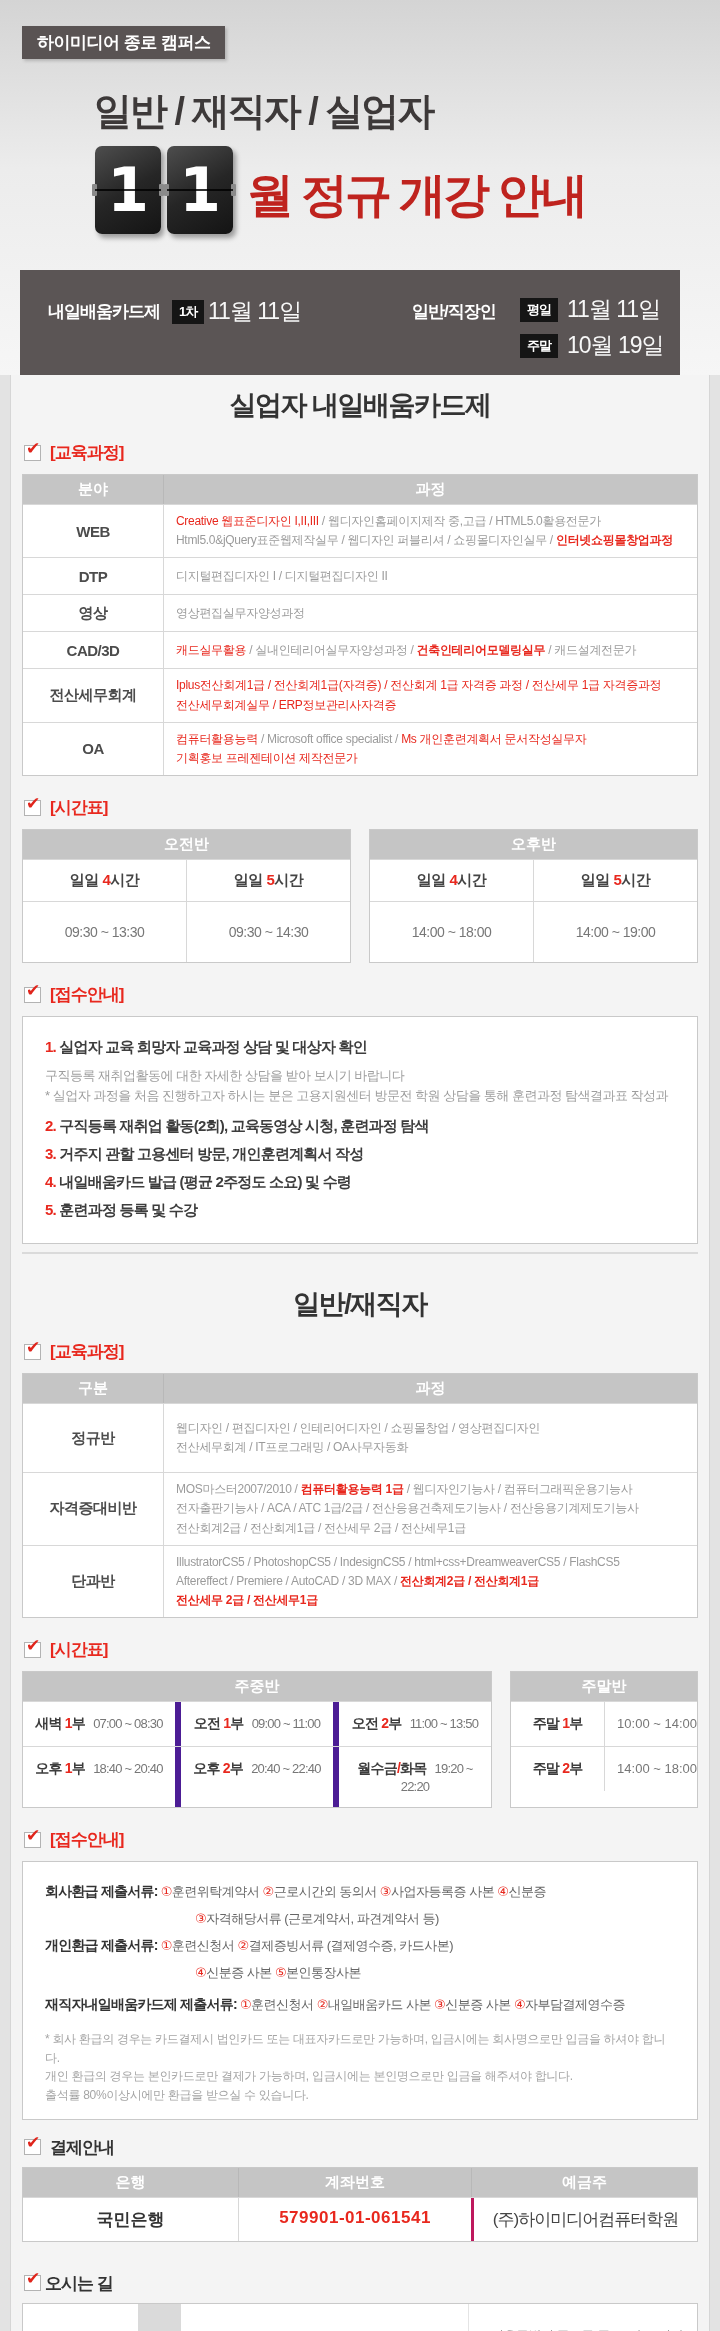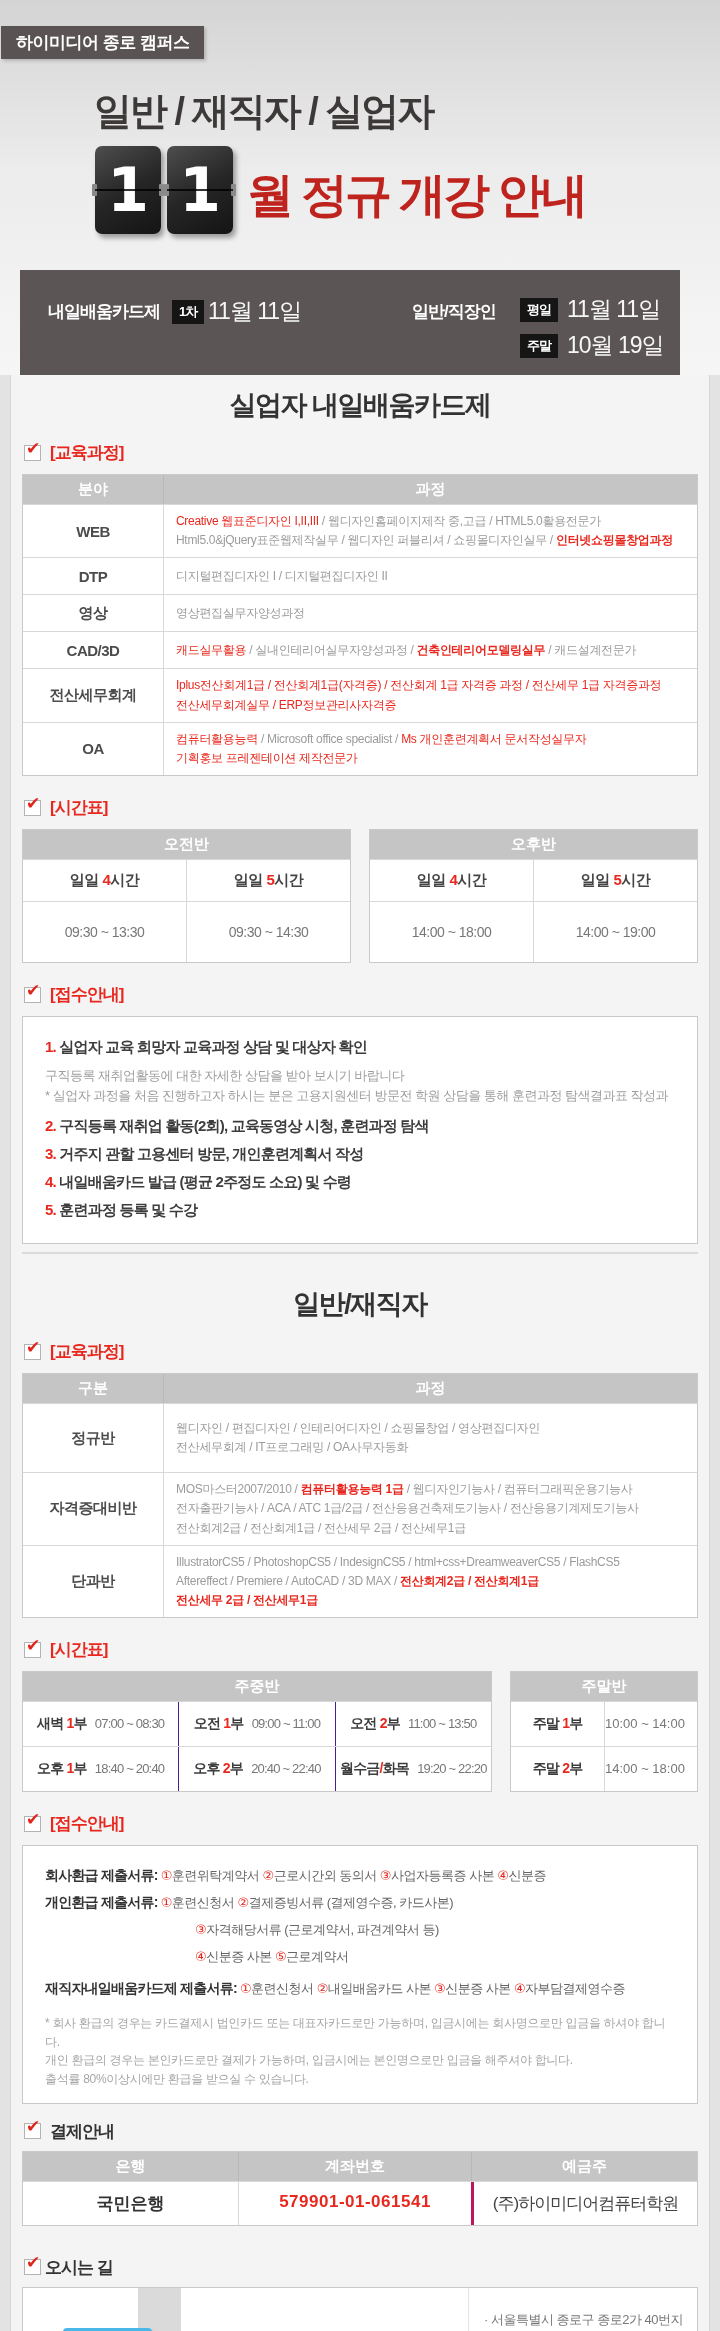--- a/index.html
+++ b/index.html
@@ -4,21 +4,21 @@
 <style>
   html,body{margin:0;padding:0;}
   body{width:720px;height:2331px;position:relative;background:#e3e3e3;
        font-family:"Liberation Sans","DejaVu Sans",sans-serif;-webkit-font-smoothing:antialiased;}
   .c-red{color:#e8281e;}
   .c-redb{color:#e8281e;font-weight:bold;}
 
   
   .top{position:absolute;top:0;left:0;width:720px;height:375px;
        background:linear-gradient(180deg,#d4d4d4 0%,#ececec 45%,#f6f6f6 100%);}
-  .campus-badge{position:absolute;left:1px;top:26px;background:#595353;color:#fff;
+  .campus-badge{position:absolute;left:22px;top:26px;background:#595353;color:#fff;
        font-size:17px;font-weight:bold;padding:5px 15px;letter-spacing:-0.5px;
        box-shadow:2px 2px 3px rgba(0,0,0,.18);}
   .audience{position:absolute;left:94px;top:86px;font-size:38px;font-weight:bold;
        color:#3d3939;letter-spacing:-2px;}
   .clock{position:absolute;left:95px;top:146px;display:flex;gap:6px;}
   .flip{width:66px;height:88px;border-radius:7px;position:relative;
        background:linear-gradient(150deg,#4e4e4e 0%,#262626 50%,#141414 100%);
        box-shadow:3px 4px 5px rgba(0,0,0,.35);color:#fff;font-size:60px;font-weight:bold;
        display:flex;align-items:center;justify-content:center;
        font-family:"DejaVu Sans",sans-serif;}
@@ -63,26 +63,26 @@
   
   .tt-wrap{display:flex;gap:18px;margin-top:10px;}
   .tt{border:1px solid #c9c9c9;background:#fff;flex:1;}
   .tt-head{background:#c5c5c5;color:#fff;text-align:center;font-size:15px;font-weight:bold;padding:5px 0;}
   .tt-row{display:flex;border-top:1px solid #d8d8d8;}
   .tt-cell{flex:1;text-align:center;font-size:15px;font-weight:bold;color:#444;padding:11px 0;
        letter-spacing:-0.5px;}
   .tt-cell + .tt-cell{border-left:1px solid #d8d8d8;}
   .tt-time{font-weight:normal;color:#777;font-size:14px;padding:22px 0;}
   .wk-cell{flex:1;padding:13px 4px;text-align:center;font-size:14px;letter-spacing:-0.8px;}
-  .wk-cell + .wk-cell{border-left:1px solid #4c1d95;}
+  .wk-cell + .wk-cell{border-left:6px solid #4c1d95;}
   .wk-label{font-weight:bold;color:#3d3d3d;}
   .wk-time{color:#777;font-size:13px;margin-left:5px;}
   .we-name{flex:0 0 50%;font-weight:bold;color:#3d3d3d;padding:13px 0;text-align:center;font-size:14px;
        border-right:1px solid #d8d8d8;letter-spacing:-0.8px;}
-  .we-time{flex:1;color:#777;font-size:13px;padding:14px 0;text-align:left;}
+  .we-time{flex:1;color:#777;font-size:13px;padding:14px 0;text-align:right;}
 
   
   .box{margin-top:10px;border:1px solid #c9c9c9;background:#fff;padding:12px 22px 14px;}
   .apply-item{font-size:15px;font-weight:bold;color:#3d3d3d;margin:9px 0;letter-spacing:-0.8px;}
   .apply-note{font-size:13px;color:#9d9d9d;line-height:1.5;margin:2px 0 12px;letter-spacing:-0.5px;}
   .doc-line{font-size:13px;color:#666;margin:9px 0;letter-spacing:-0.5px;}
   .doc-label{font-size:14px;font-weight:bold;color:#333;letter-spacing:-0.8px;}
   .doc-indent{margin-left:150px;}
   .fine{font-size:12px;color:#a5a5a5;line-height:1.55;margin-top:16px;letter-spacing:-0.3px;}
   .divider{border-bottom:2px solid #dadada;margin-top:8px;}
@@ -337,26 +337,26 @@
   <div class="label-row">
     <span class="check"></span>
     <span class="label-red">[접수안내]</span>
   </div>
 
   <div class="box">
     <div class="doc-line">
       <span class="doc-label">회사환급 제출서류:</span>
       <span><span class="c-red">①</span><span>훈련위탁계약서 </span><span class="c-red">②</span><span>근로시간외 동의서 </span><span class="c-red">③</span><span>사업자등록증 사본 </span><span class="c-red">④</span><span>신분증</span></span>
     </div>
+    <div class="doc-line doc-indent"><span class="c-red">③</span><span>자격해당서류 (근로계약서, 파견계약서 등)</span></div>
     <div class="doc-line">
       <span class="doc-label">개인환급 제출서류:</span>
       <span><span class="c-red">①</span><span>훈련신청서 </span><span class="c-red">②</span><span>결제증빙서류 (결제영수증, 카드사본)</span></span>
     </div>
-    <div class="doc-line doc-indent"><span class="c-red">③</span><span>자격해당서류 (근로계약서, 파견계약서 등)</span></div>
-    <div class="doc-line doc-indent"><span class="c-red">④</span><span>신분증 사본 </span><span class="c-red">⑤</span><span>근로계약서</span></div>
+    <div class="doc-line doc-indent"><span class="c-red">④</span><span>신분증 사본 </span><span class="c-red">⑤</span><span>본인통장사본</span></div>
     <div class="doc-line" style="margin-top:14px;">
       <span class="doc-label">재직자내일배움카드제 제출서류:</span>
       <span><span class="c-red">①</span><span>훈련신청서 </span><span class="c-red">②</span><span>내일배움카드 사본 </span><span class="c-red">③</span><span>신분증 사본 </span><span class="c-red">④</span><span>자부담결제영수증</span></span>
     </div>
     <div class="fine">
       <div>* 회사 환급의 경우는 카드결제시 법인카드 또는 대표자카드로만 가능하며, 입금시에는 회사명으로만 입금을 하셔야 합니다.</div>
       <div>개인 환급의 경우는 본인카드로만 결제가 가능하며, 입금시에는  본인명으로만 입금을 해주셔야 합니다.</div>
       <div>출석률 80%이상시에만 환급을 받으실 수 있습니다.</div>
     </div>
   </div>

